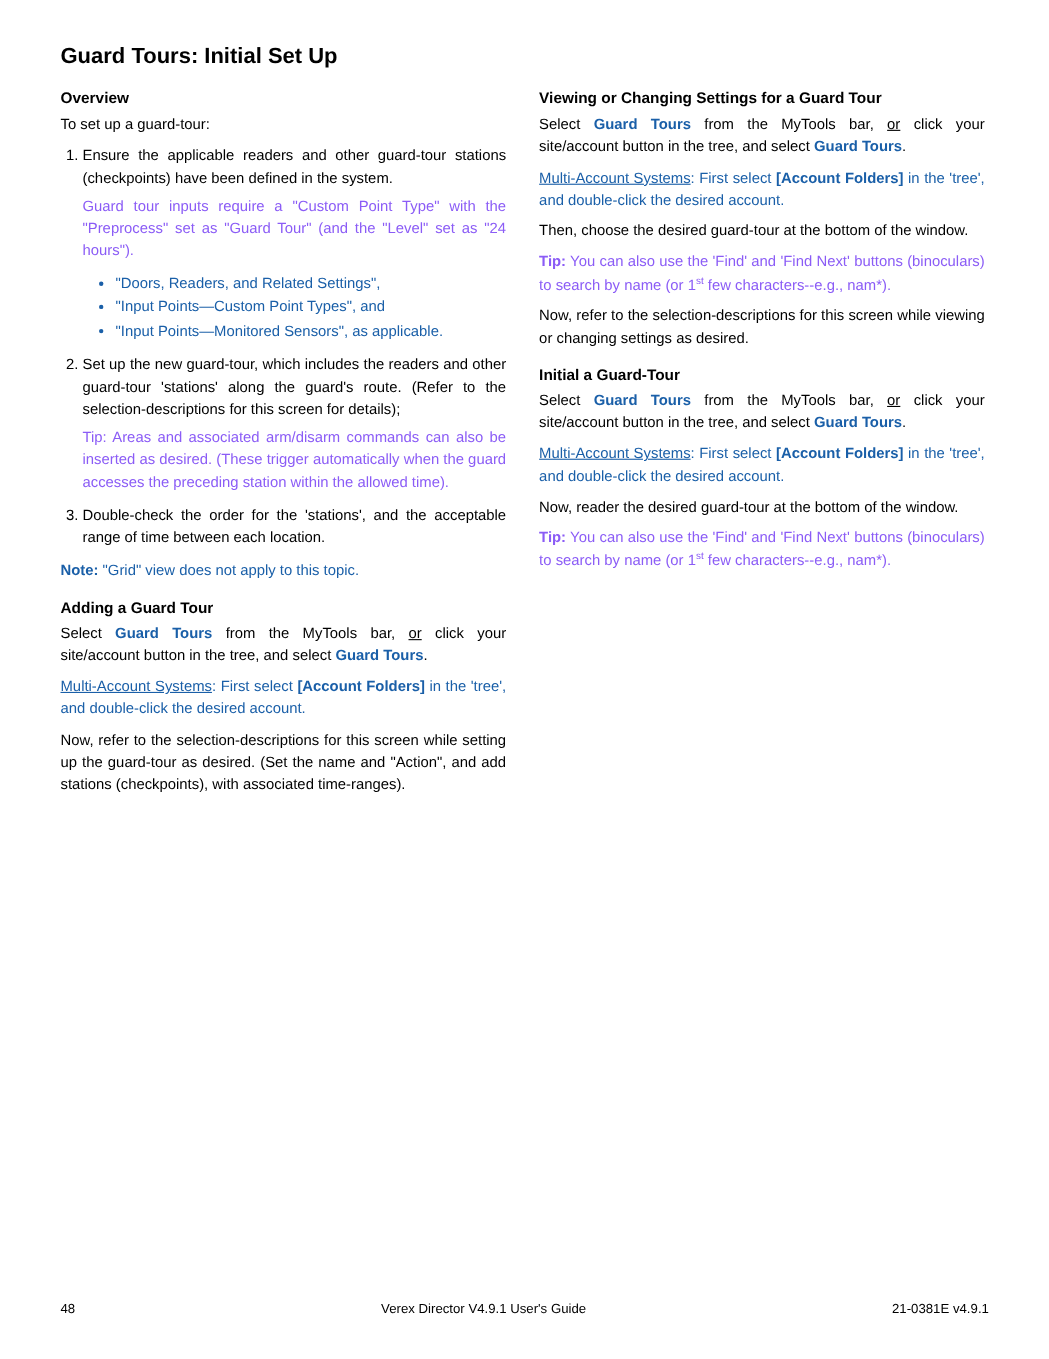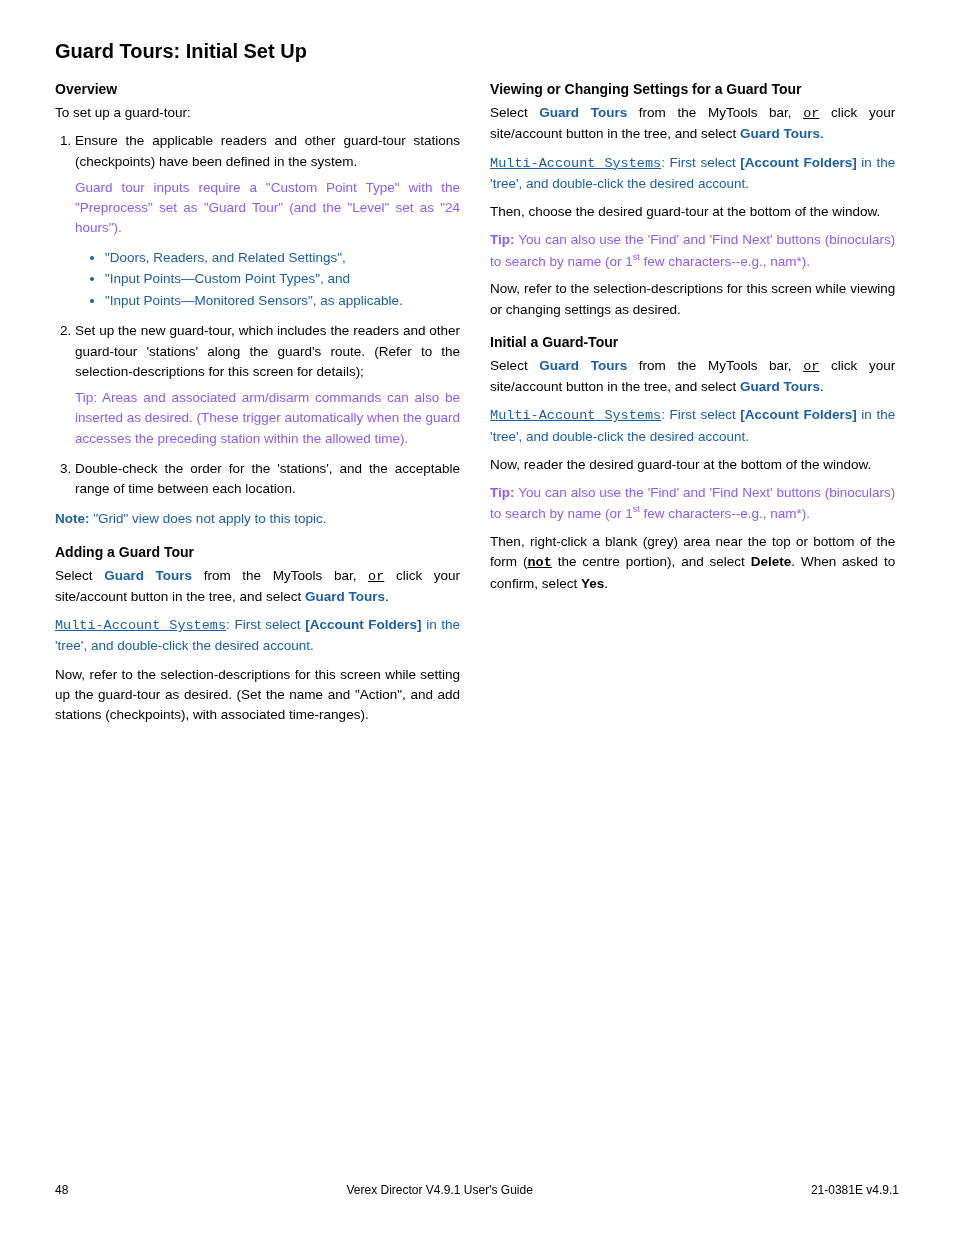--- a/index.html
+++ b/index.html
@@ -75,21 +75,21 @@
     ul.bullet-list li {
       list-style-type: disc;
       line-height: 1.6;
       color: #1a5fa8;
     }
     .indent-block {
       margin-left: 0px;
       margin-bottom: 8px;
       margin-top: 6px;
     }
-    .underline { text-decoration: underline; font-family: Liberation Mono, monospace; }
+    .underline { text-decoration: underline; }
     .bold { font-weight: bold; }
     .footer {
       position: absolute;
       bottom: 38px;
       left: 55px;
       right: 55px;
       display: flex;
       justify-content: space-between;
       font-size: 12px;
       color: #000;
@@ -186,23 +186,20 @@
       <p>
         <span class="blue-text underline">Multi-Account Systems</span><span class="blue-text">:  First select </span><span class="blue-text bold">[Account Folders]</span><span class="blue-text"> in the 'tree', and double-click the desired account.</span>
       </p>
 
       <p>Now, reader the desired guard-tour at the bottom of the window.</p>
 
       <p>
         <span class="tip-text bold">Tip:</span><span class="tip-text">  You can also use the 'Find' and 'Find Next' buttons (binoculars) to search by name (or 1</span><span class="tip-text superscript">st</span><span class="tip-text"> few characters--e.g., nam</span><span class="tip-text">*</span><span class="tip-text">).</span>
       </p>
 
-      <p>
-        <span>Then, right-click a blank (grey) area near the top or bottom of the form (</span><span class="bold underline">not</span><span> the centre portion), and select </span><span class="bold">Delete</span><span>.  When asked to confirm, select </span><span class="bold">Yes</span><span>.</span>
-      </p>
 
     </div>
 
   </div>
 
   <div class="footer">
     <span>48</span>
     <span>Verex Director V4.9.1 User's Guide</span>
     <span>21-0381E v4.9.1</span>
   </div>

